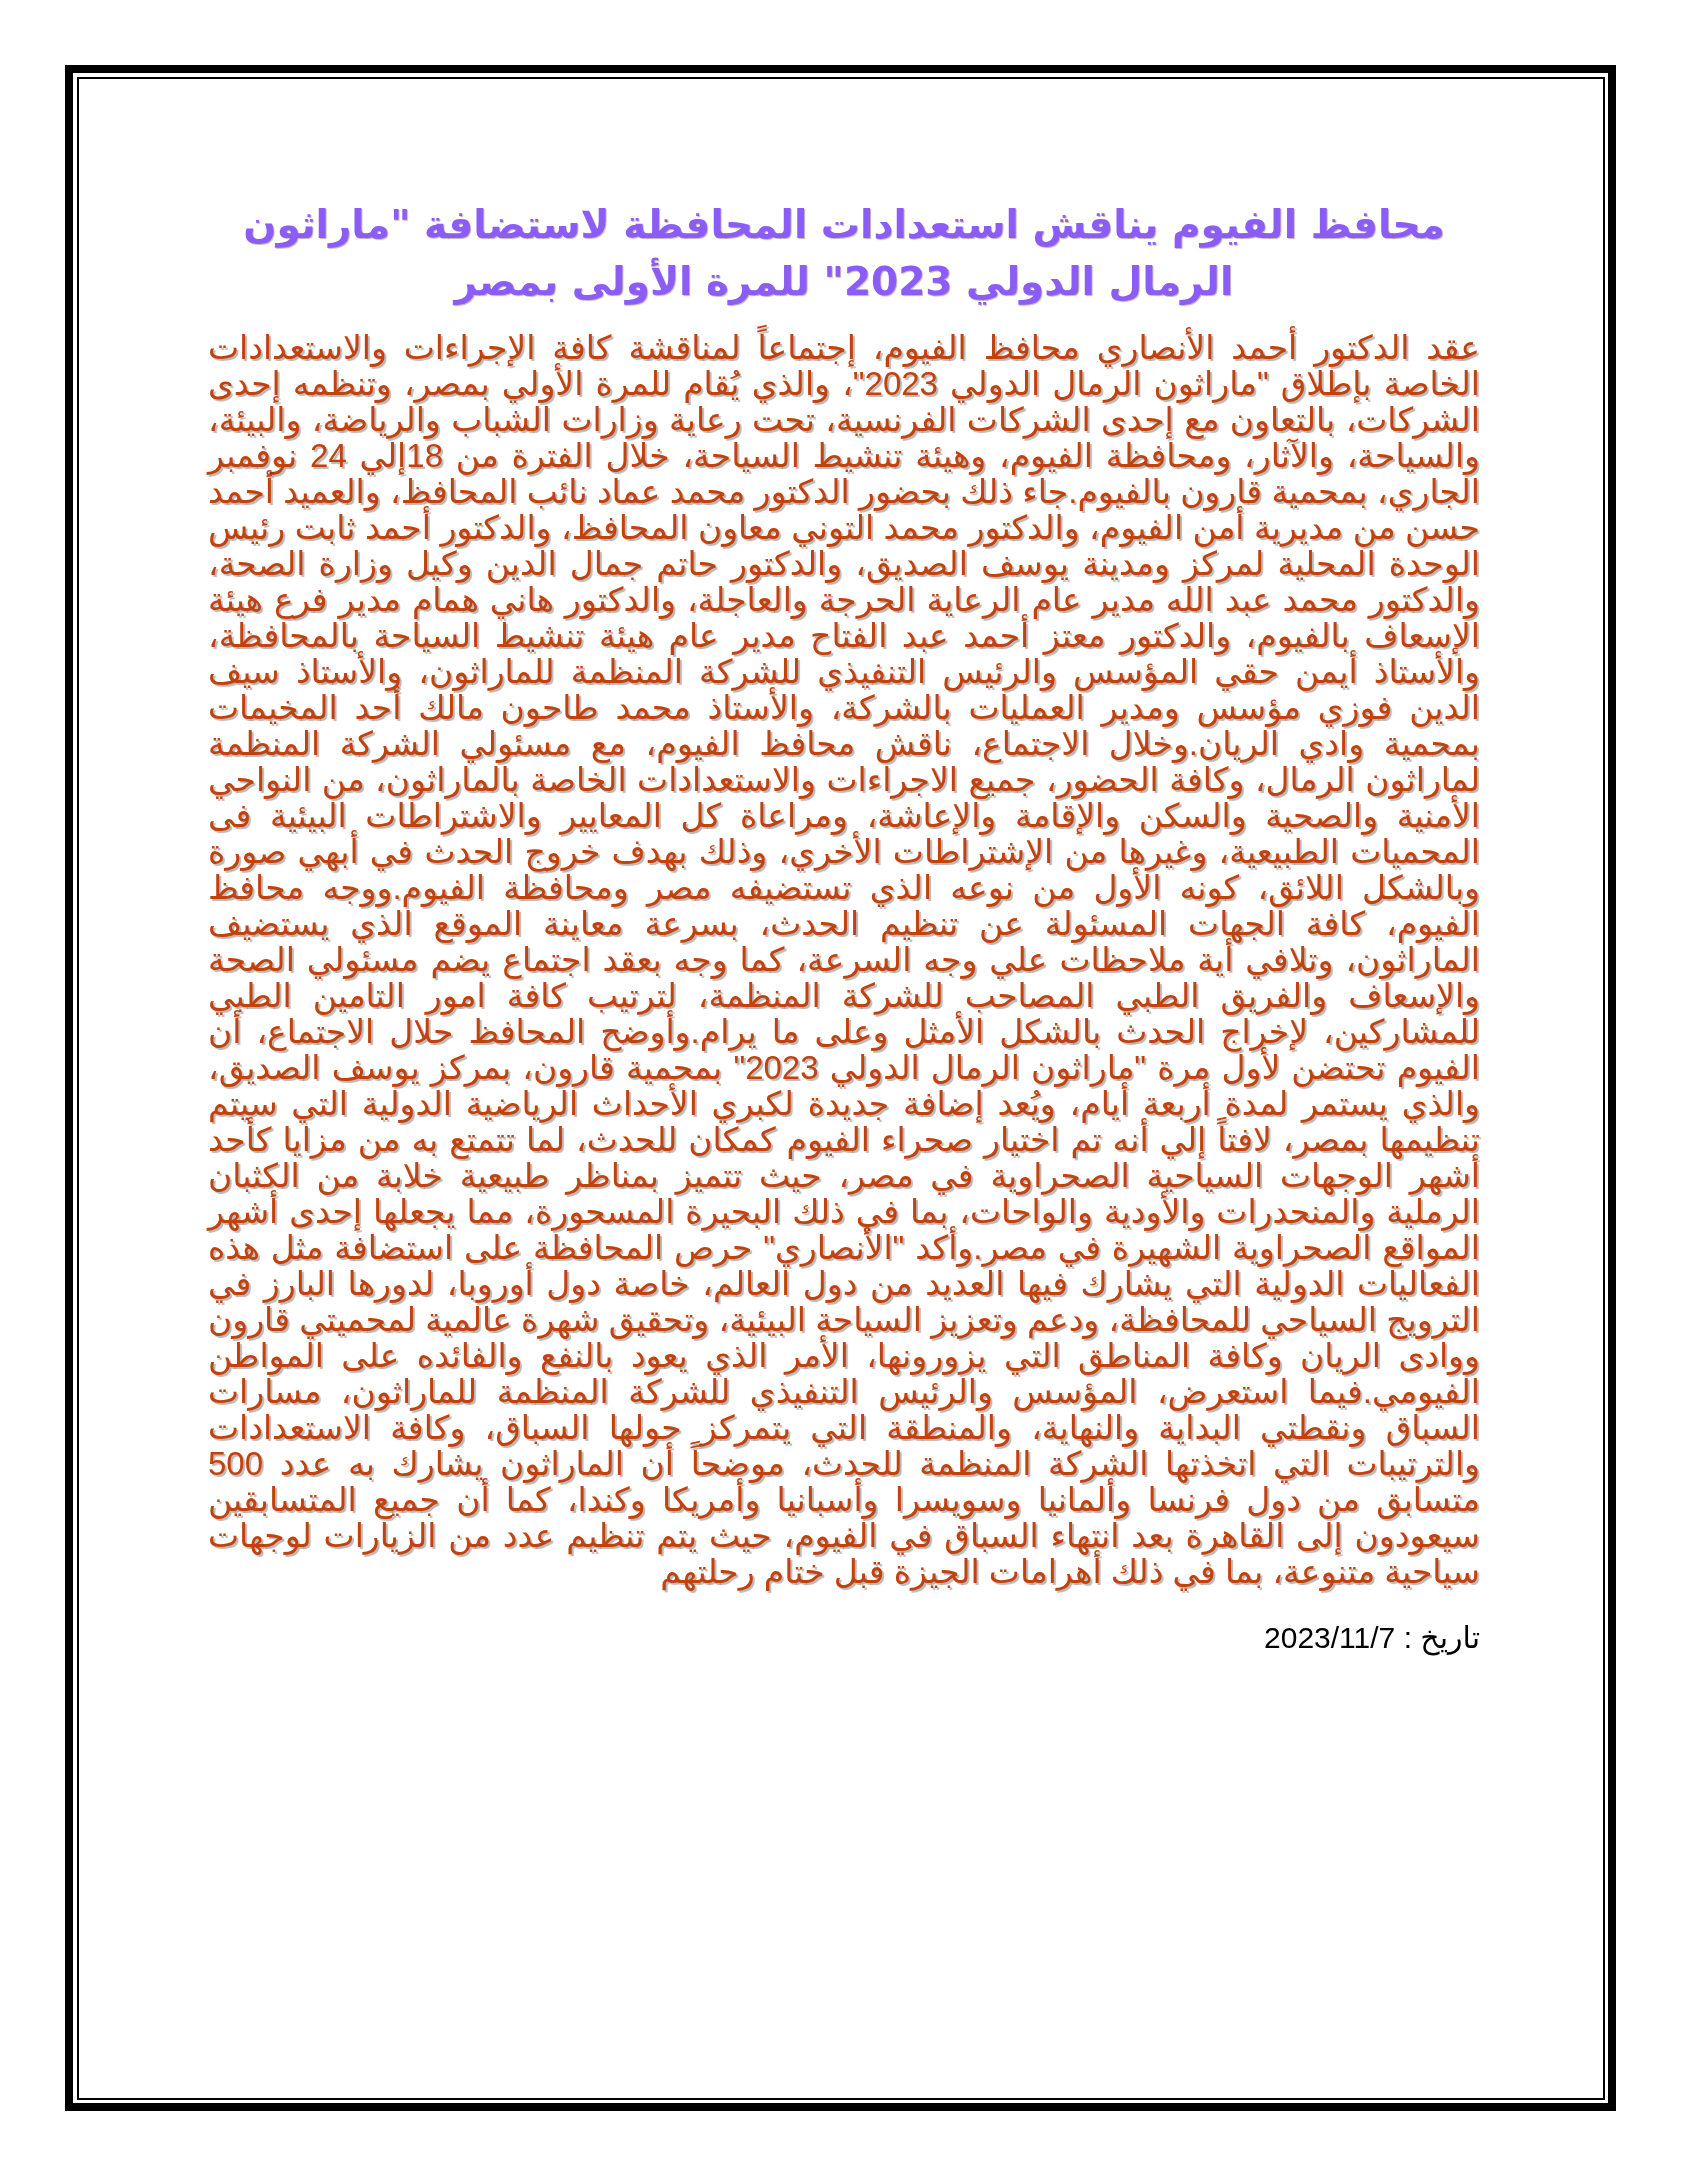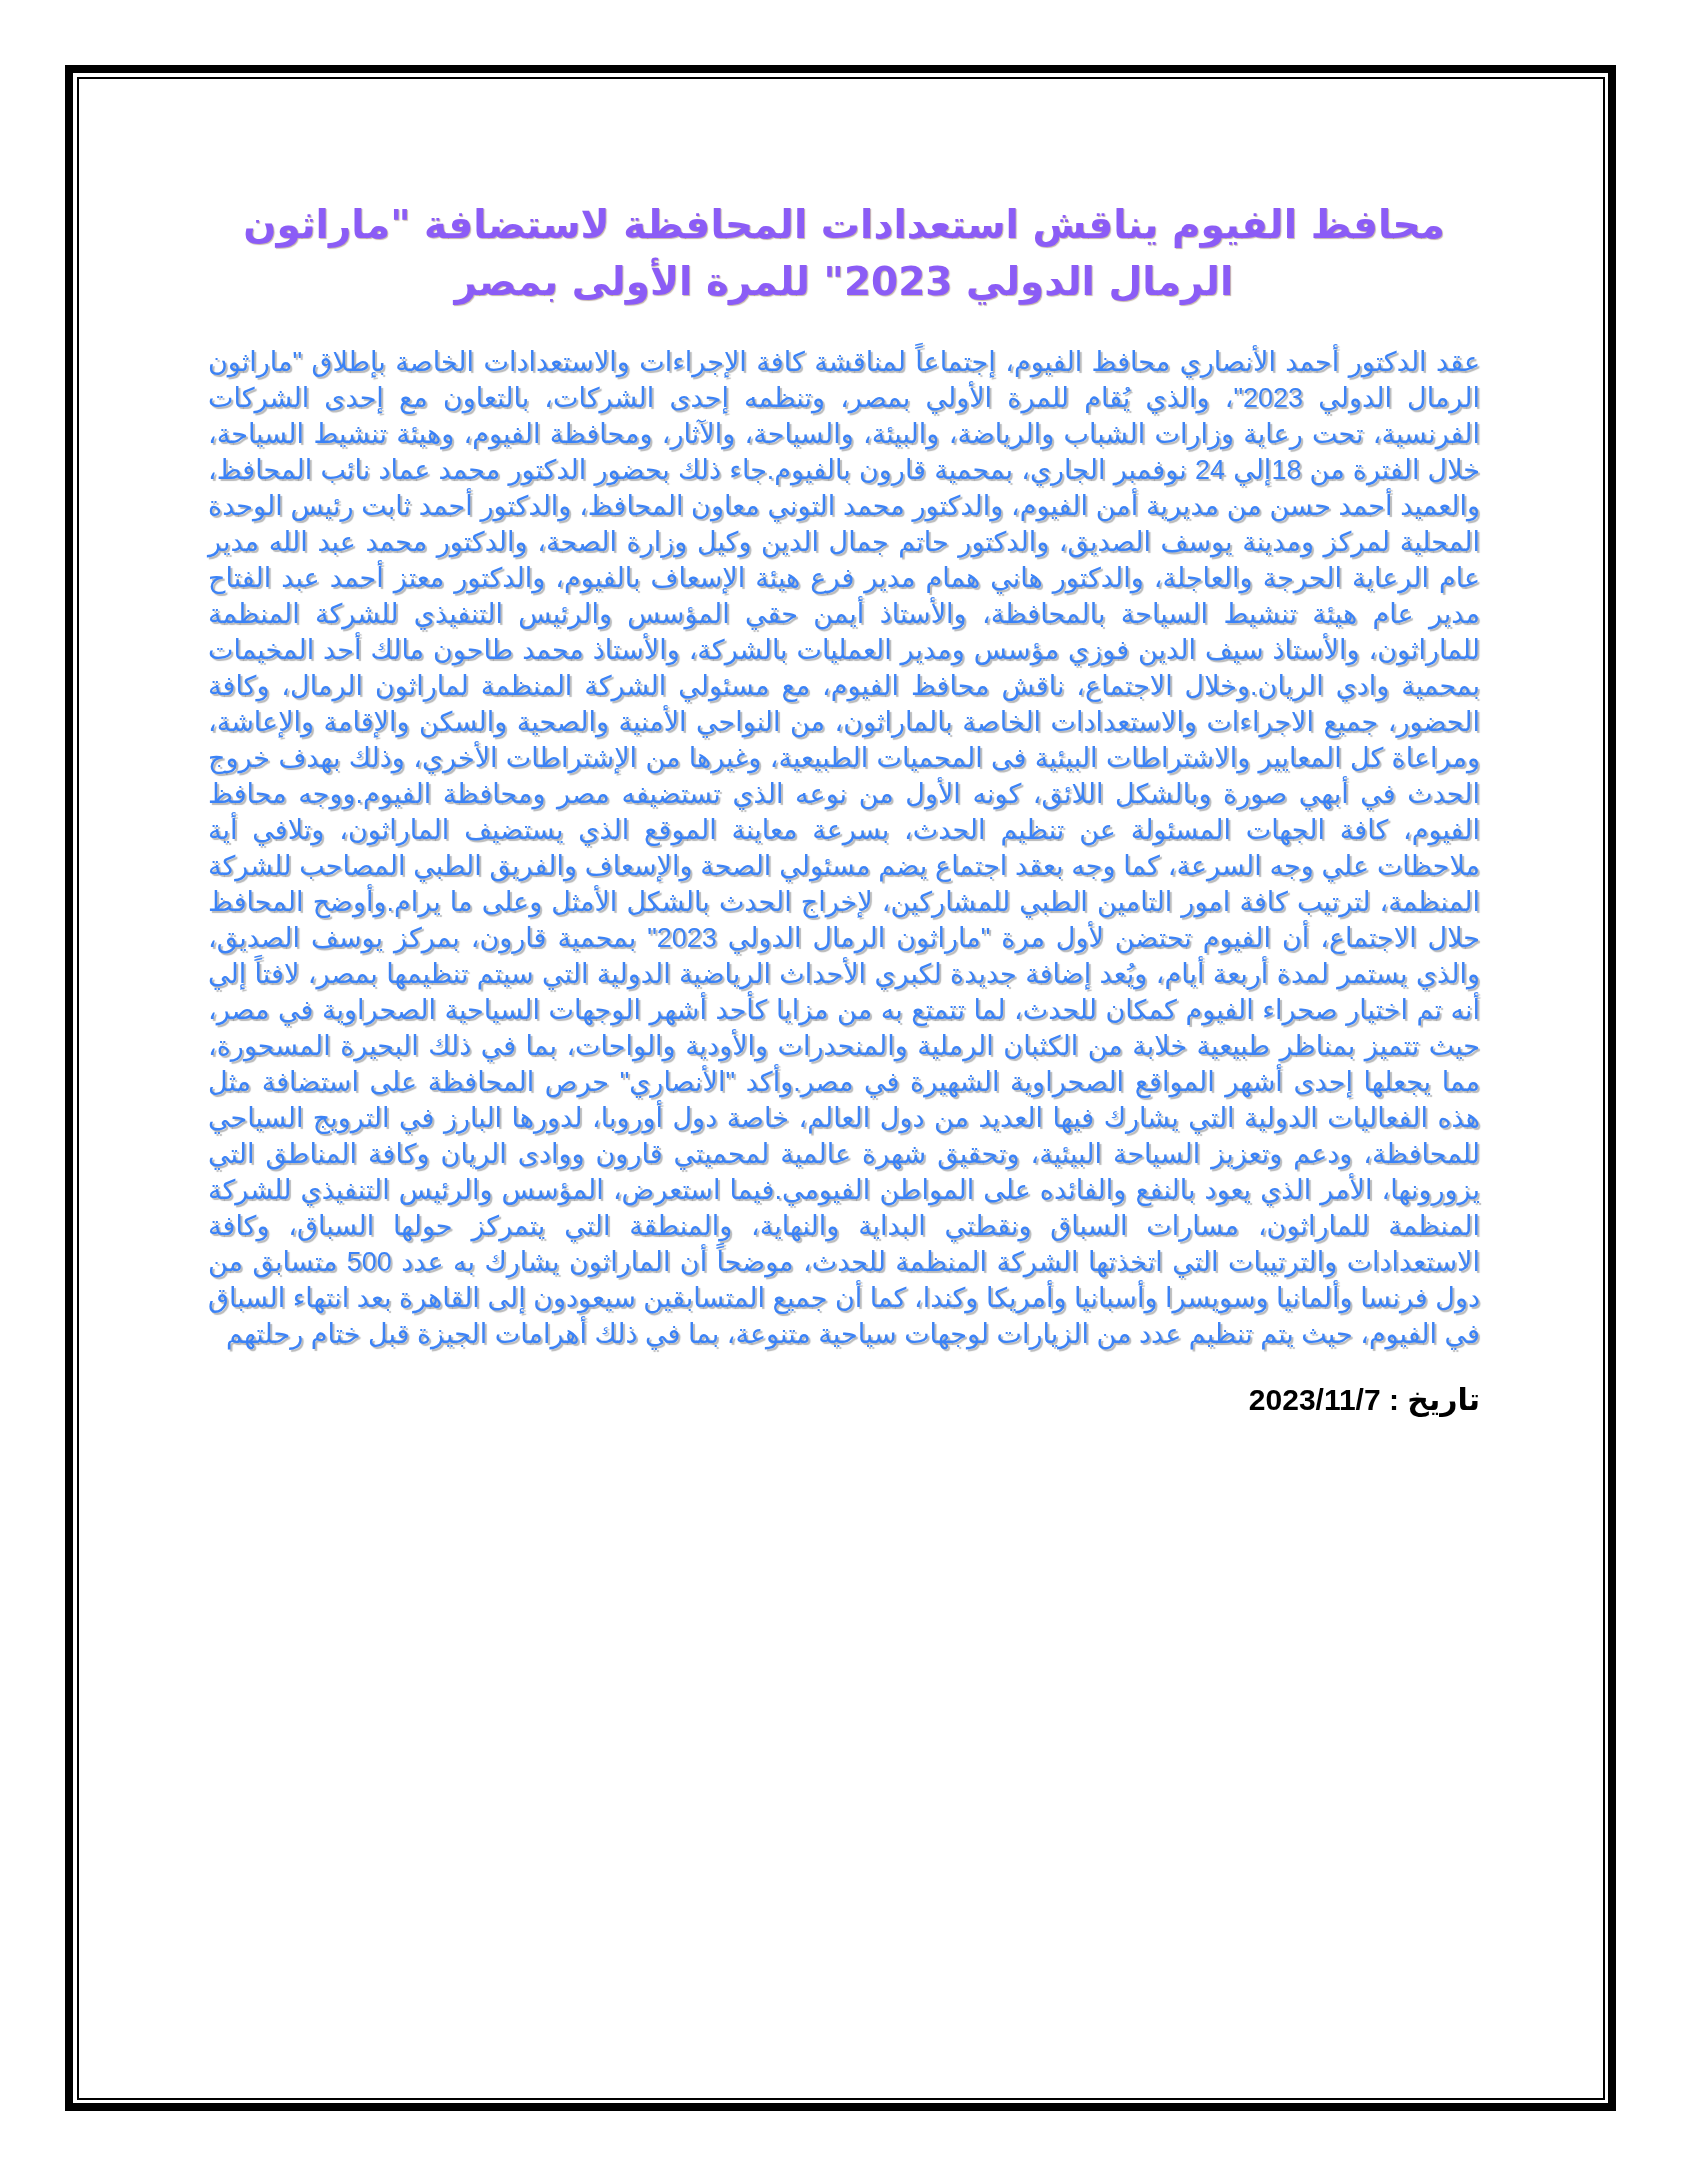--- a/index.html
+++ b/index.html
@@ -16,34 +16,34 @@
       position: absolute; left: 208px; top: 196px; width: 1272px;
       direction: rtl; text-align: center;
       font-family: "DejaVu Sans", "Liberation Sans", sans-serif;
     }
     .title {
       margin: 0; color: #8b5cf6; font-weight: bold;
       font-size: 39px; line-height: 57px;
       text-shadow: 1px 1px 1px rgba(90,40,10,0.35);
     }
     .body {
-      margin-top: 34px; text-align: justify; text-align-last: right;
-      color: #3b82f6; font-size: 27px; line-height: 36px;
+      margin-top: 20px; text-align: justify; text-align-last: right;
+      color: #c2410c; font-size: 33px; line-height: 36px;
       font-family: "Liberation Sans", "DejaVu Sans", sans-serif;
       text-shadow: 2px 2px 1px rgba(0,0,0,0.28);
     }
     .body p { margin: 0; }
     .source-block {
       text-align: right; font-size: 27px; line-height: 36px;
       font-family: "Liberation Sans", "DejaVu Sans", sans-serif;
       text-shadow: 2px 2px 1px rgba(0,0,0,0.25);
     }
     .date-line {
       margin-top: 30px; text-align: right; font-size: 30px;
-      font-family: "Liberation Sans", "DejaVu Sans", sans-serif; color: #000; font-weight: bold;
+      font-family: "Liberation Sans", "DejaVu Sans", sans-serif; color: #000;
     }
     .date-line span { unicode-bidi: isolate; }
   </style>
 </head>
 <body>
 
 <div class="frame-outer"></div>
 <div class="frame-inner"></div>
 
 <div class="page">

